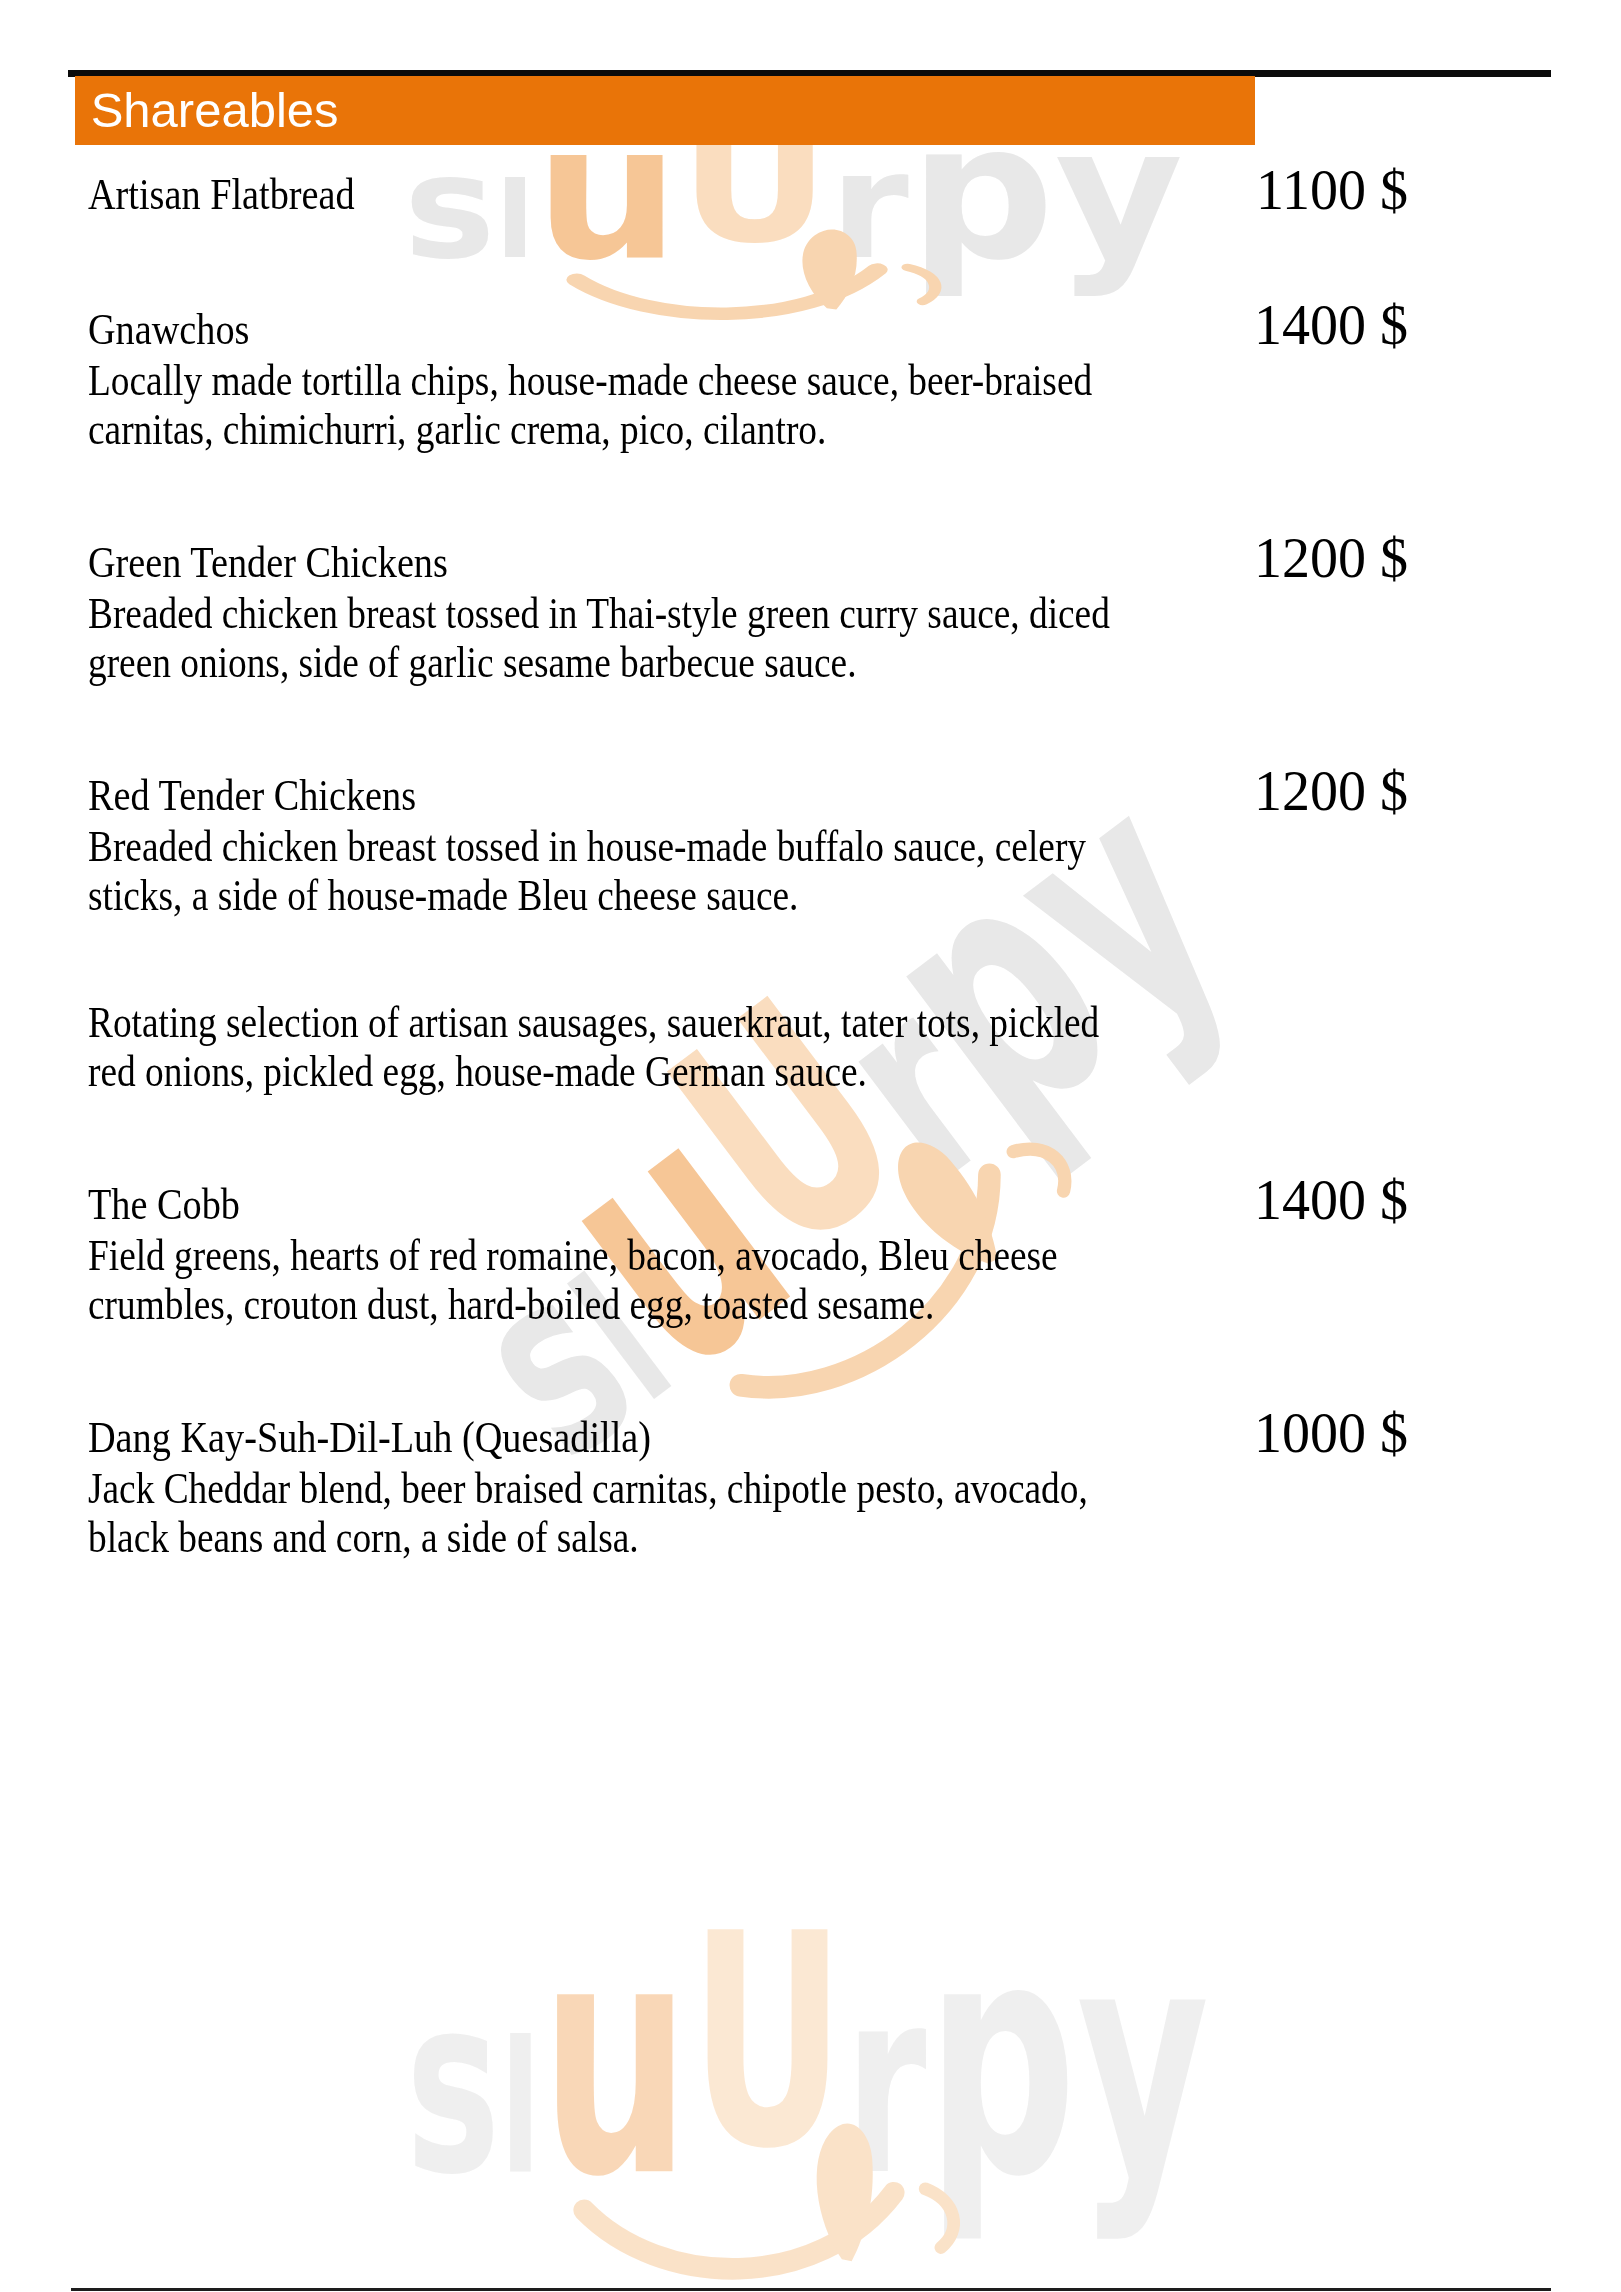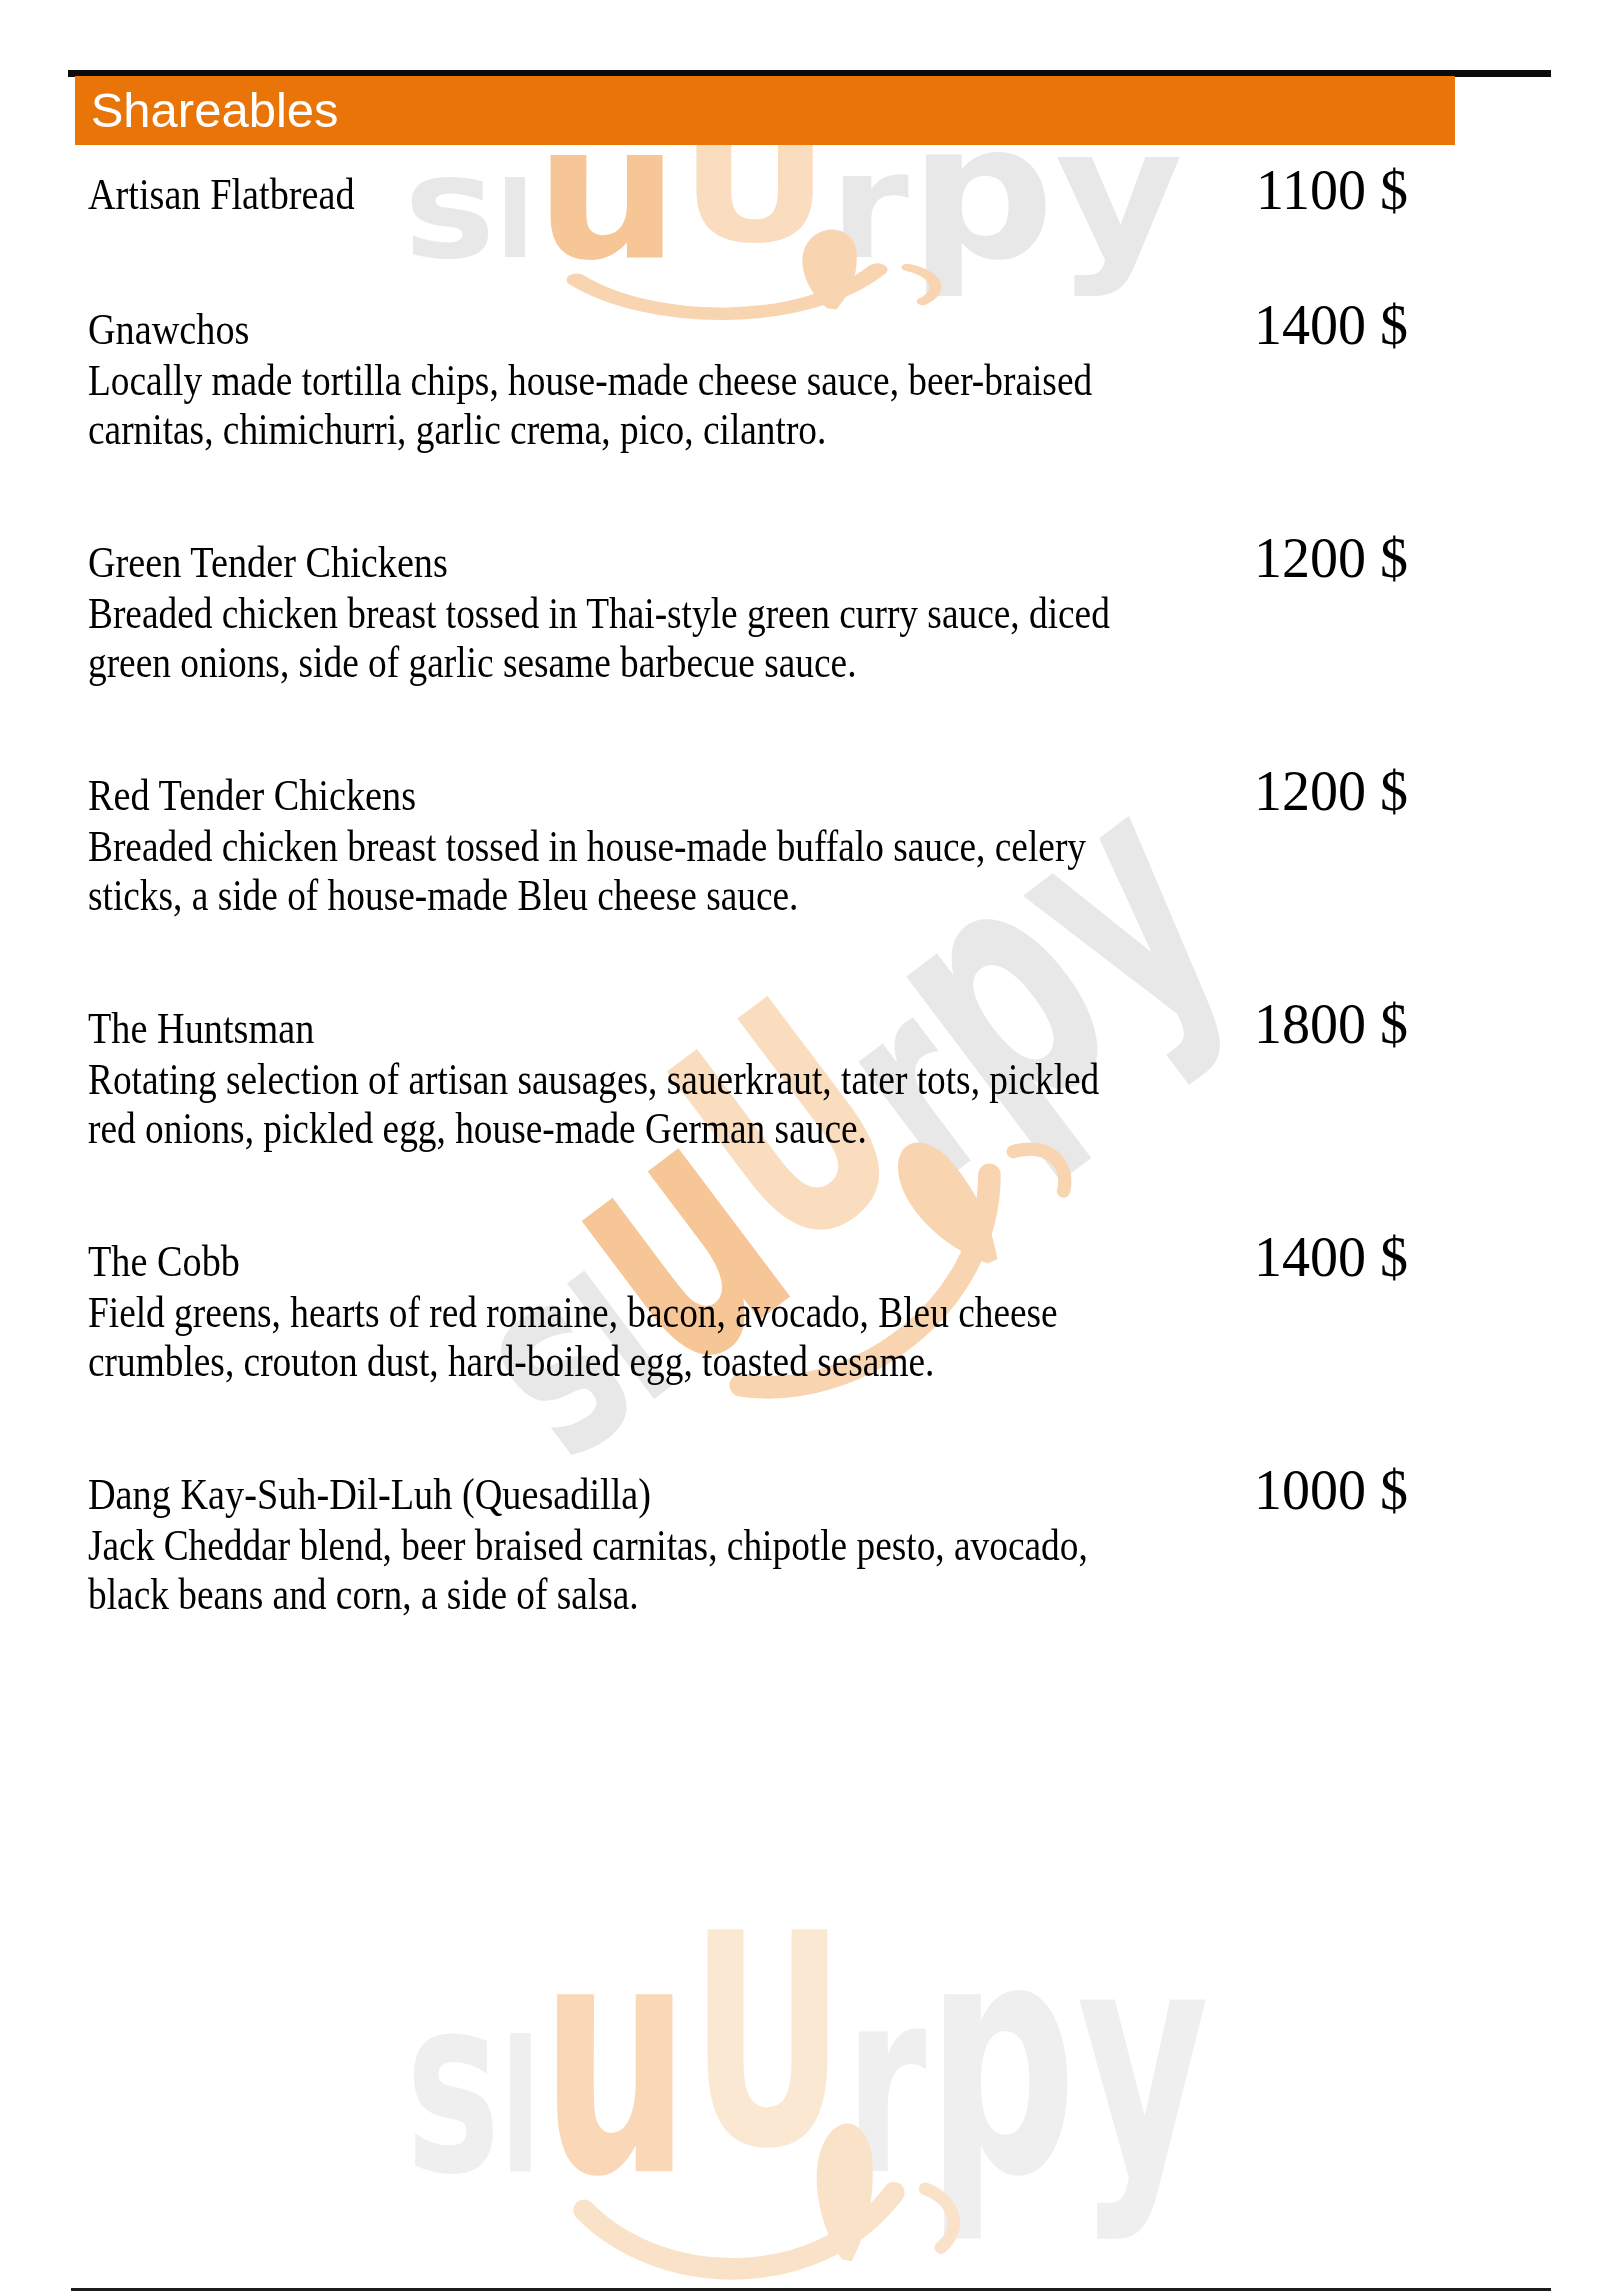--- a/index.html
+++ b/index.html
@@ -28,21 +28,21 @@
   .wm-top{opacity:.95;}
   .wm-mid{opacity:.95;}
   .wm-bottom{opacity:.65;}
   .wm-word{font-family:"DejaVu Sans", sans-serif;font-weight:bold;}
   
   .top-bar{
     position:absolute;left:68px;top:70px;width:1483px;height:6.9px;
     background:var(--bar-black);z-index:2;
   }
   .section-header{
-    position:absolute;left:75px;top:76px;width:1380px;height:69px;
+    position:absolute;left:75px;top:76px;width:1180px;height:69px;
     background:var(--header-bg);z-index:2;
     display:flex;align-items:center;
   }
   .section-header .title{
     font-family:"Liberation Sans", sans-serif;
     font-size:49px;line-height:69px;color:var(--header-text);
     padding-left:15.7px;white-space:nowrap;
   }
   .bottom-rule{
     position:absolute;left:71px;top:2288px;width:1480px;height:2.9px;
@@ -138,24 +138,20 @@
   <div class="menu-item">
     <div class="item-row">
       <span class="item-name">Red Tender Chickens</span>
       <span class="item-price">1200 $</span>
     </div>
     <div class="item-desc">Breaded chicken breast tossed in house-made buffalo sauce, celery
 sticks, a side of house-made Bleu cheese sauce.</div>
   </div>
 
   <div class="menu-item">
-    <div class="item-row">
-      <span class="item-name">The Huntsman</span>
-      <span class="item-price">1800 $</span>
-    </div>
     <div class="item-desc">Rotating selection of artisan sausages, sauerkraut, tater tots, pickled
 red onions, pickled egg, house-made German sauce.</div>
   </div>
 
   <div class="menu-item">
     <div class="item-row">
       <span class="item-name">The Cobb</span>
       <span class="item-price">1400 $</span>
     </div>
     <div class="item-desc">Field greens, hearts of red romaine, bacon, avocado, Bleu cheese

